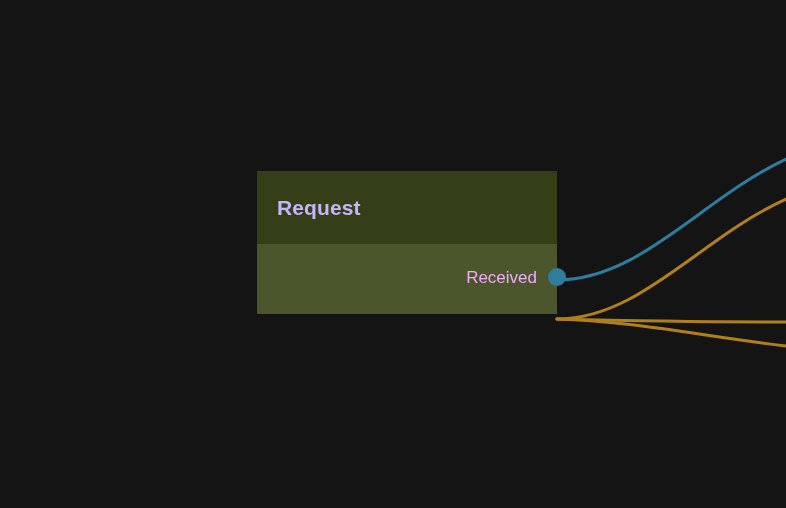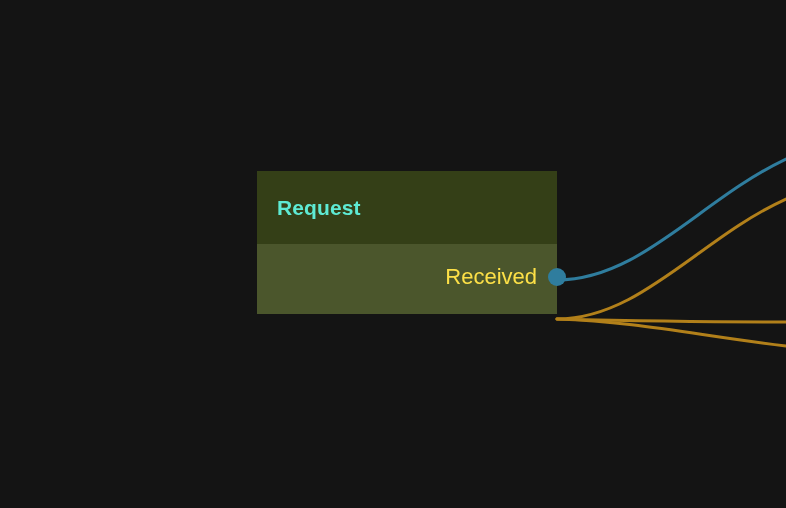--- a/index.html
+++ b/index.html
@@ -46,21 +46,21 @@
   .node-header {
     height: 73px;
     background: #343f17;
     display: flex;
     align-items: center;
     padding: 0 0 0 20px;
     box-sizing: border-box;
   }
 
   .node-title {
-    color: #5eead4;
+    color: #c4b5fd;
     font-size: 21px;
     font-weight: bold;
     letter-spacing: 0.1px;
     line-height: 1;
   }
 
   .node-body {
     padding: 14px 0 18px 0;
   }
 
@@ -68,22 +68,22 @@
     position: relative;
     height: 38px;
     display: flex;
     align-items: center;
     justify-content: flex-end;
     padding-right: 20px;
     box-sizing: border-box;
   }
 
   .port-label {
-    color: #fde047;
-    font-size: 22px;
+    color: #f0abfc;
+    font-size: 17px;
     line-height: 1;
     white-space: nowrap;
   }
 
   
   .port-dot {
     position: absolute;
     right: -9px;
     top: 50%;
     width: 18px;

